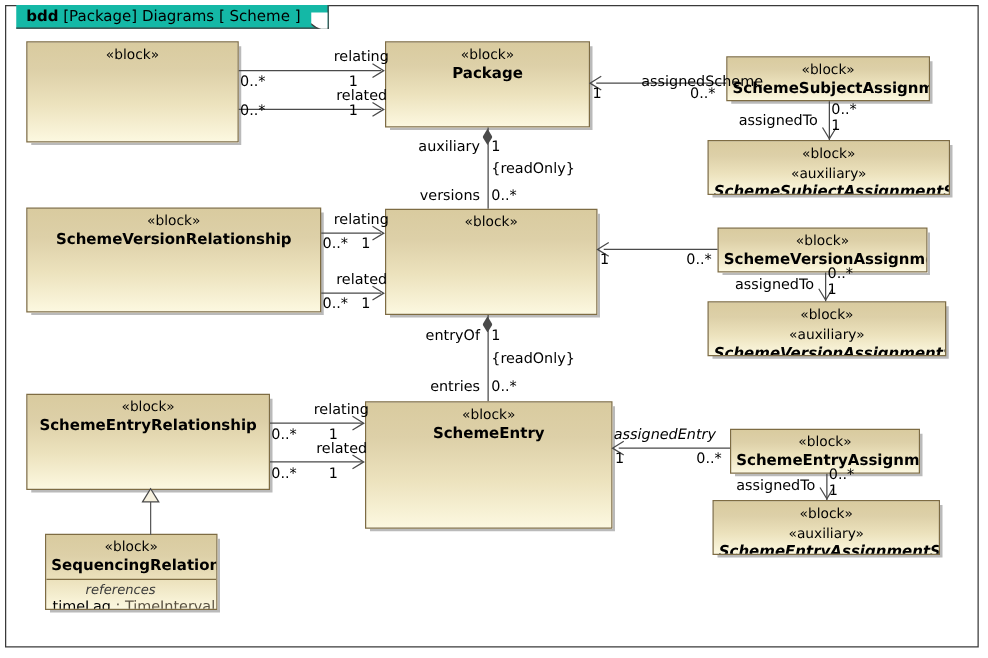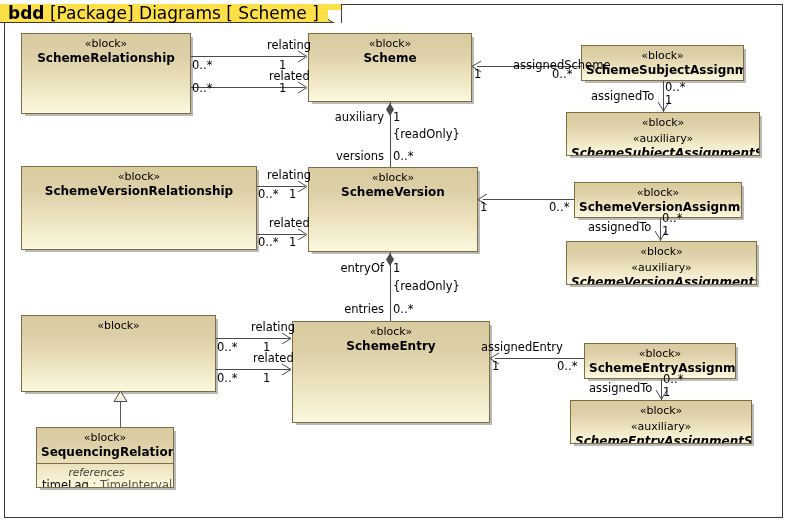--- a/index.html
+++ b/index.html
@@ -24,30 +24,30 @@
     left: 4px;
     top: 4px;
     width: 779px;
     height: 514px;
     border: 1px solid #3a3a3a;
     box-sizing: border-box;
     background: #ffffff;
   }
   .frame-tab {
     position: absolute;
-    left: 0;
+    left: 13px;
     top: 4px;
     height: 19px;
     box-sizing: border-box;
     border: 1px solid #3a3a3a;
     border-top: none;
     border-left: none;
-    background: #fde047;
+    background: #14b8a6;
     padding: 1px 22px 1px 8px;
-    font-size: 17px;
+    font-size: 12px;
     line-height: 16px;
     color: #000;
     white-space: nowrap;
   }
   .frame-tab .kind { font-weight: bold; }
   .frame-tab-corner {
     position: absolute;
     right: 0;
     bottom: -1px;
     width: 13px;
@@ -155,26 +155,25 @@
   <div class="frame"></div>
   <div class="frame-tab">
     <span class="kind">bdd</span>
     <span>[Package] Diagrams</span>
     <span>[ Scheme ]</span>
     <span class="frame-tab-corner"></span>
   </div>
 
   <div class="block" style="left:21px; top:33px; width:170px; height:81px;">
     <div class="stereo">«block»</div>
-    <div class="bname">SchemeRelationship</div>
   </div>
 
   <div class="block" style="left:308px; top:33px; width:164px; height:69px;">
     <div class="stereo">«block»</div>
-    <div class="bname">Scheme</div>
+    <div class="bname">Package</div>
   </div>
 
   <div class="block" style="left:581px; top:45px; width:163px; height:36px;">
     <div class="stereo">«block»</div>
     <div class="bname">SchemeSubjectAssignment</div>
   </div>
 
   <div class="block aux" style="left:566px; top:112px; width:194px; height:44px;">
     <div class="stereo">«block»</div>
     <div class="stereo">«auxiliary»</div>
@@ -221,21 +220,20 @@
   <div class="lbl r" style="left:322px; top:150px; width:62px;">versions</div>
   <div class="lbl" style="left:393px; top:150px;">0..*</div>
 
   <div class="block" style="left:21px; top:166px; width:236px; height:84px;">
     <div class="stereo">«block»</div>
     <div class="bname">SchemeVersionRelationship</div>
   </div>
 
   <div class="block" style="left:308px; top:167px; width:170px; height:85px;">
     <div class="stereo">«block»</div>
-    <div class="bname">SchemeVersion</div>
   </div>
 
   <div class="block" style="left:574px; top:182px; width:168px; height:36px;">
     <div class="stereo">«block»</div>
     <div class="bname">SchemeVersionAssignment</div>
   </div>
 
   <div class="block aux" style="left:566px; top:241px; width:191px; height:44px;">
     <div class="stereo">«block»</div>
     <div class="stereo">«auxiliary»</div>
@@ -276,20 +274,21 @@
   <div class="vline" style="left:390px; top:252px; height:69px;"></div>
   <div class="diamond" style="left:386px; top:253px;"></div>
   <div class="lbl r" style="left:325px; top:262px; width:59px;">entryOf</div>
   <div class="lbl" style="left:393px; top:262px;">1</div>
   <div class="lbl" style="left:393px; top:280px;">{readOnly}</div>
   <div class="lbl r" style="left:325px; top:303px; width:59px;">entries</div>
   <div class="lbl" style="left:393px; top:303px;">0..*</div>
 
   <div class="block" style="left:21px; top:315px; width:195px; height:77px;">
     <div class="stereo">«block»</div>
+    <div class="bname">SchemeEntryRelationship</div>
   </div>
 
   <div class="block" style="left:292px; top:321px; width:198px; height:102px;">
     <div class="stereo">«block»</div>
     <div class="bname">SchemeEntry</div>
   </div>
 
   <div class="block" style="left:584px; top:343px; width:152px; height:36px;">
     <div class="stereo">«block»</div>
     <div class="bname">SchemeEntryAssignment</div>
@@ -323,21 +322,21 @@
     <polyline points="1,1 10,6.5 1,12" fill="none" stroke="#4a4a4a" stroke-width="1"></polyline>
   </svg>
   <div class="lbl" style="left:253px; top:352px;">related</div>
   <div class="lbl" style="left:217px; top:372px;">0..*</div>
   <div class="lbl" style="left:263px; top:372px;">1</div>
 
   <div class="hline" style="left:495px; top:358px; width:89px;"></div>
   <svg class="arrow" style="left:488px; top:352px;" width="12" height="13">
     <polyline points="11,1 2,6.5 11,12" fill="none" stroke="#4a4a4a" stroke-width="1"></polyline>
   </svg>
-  <div class="lbl" style="left:481px; top:341px;">assignedEntry</div>
+  <div class="lbl" style="left:491px; top:341px;font-style:italic;">assignedEntry</div>
   <div class="lbl" style="left:492px; top:360px;">1</div>
   <div class="lbl" style="left:557px; top:360px;">0..*</div>
 
   <div class="vline" style="left:661px; top:379px; height:21px;"></div>
   <svg class="arrow" style="left:655px; top:389px;" width="13" height="12">
     <polyline points="1,1 6.5,10 12,1" fill="none" stroke="#4a4a4a" stroke-width="1"></polyline>
   </svg>
   <div class="lbl" style="left:663px; top:373px;">0..*</div>
   <div class="lbl" style="left:589px; top:382px;">assignedTo</div>
   <div class="lbl" style="left:663px; top:386px;">1</div>

